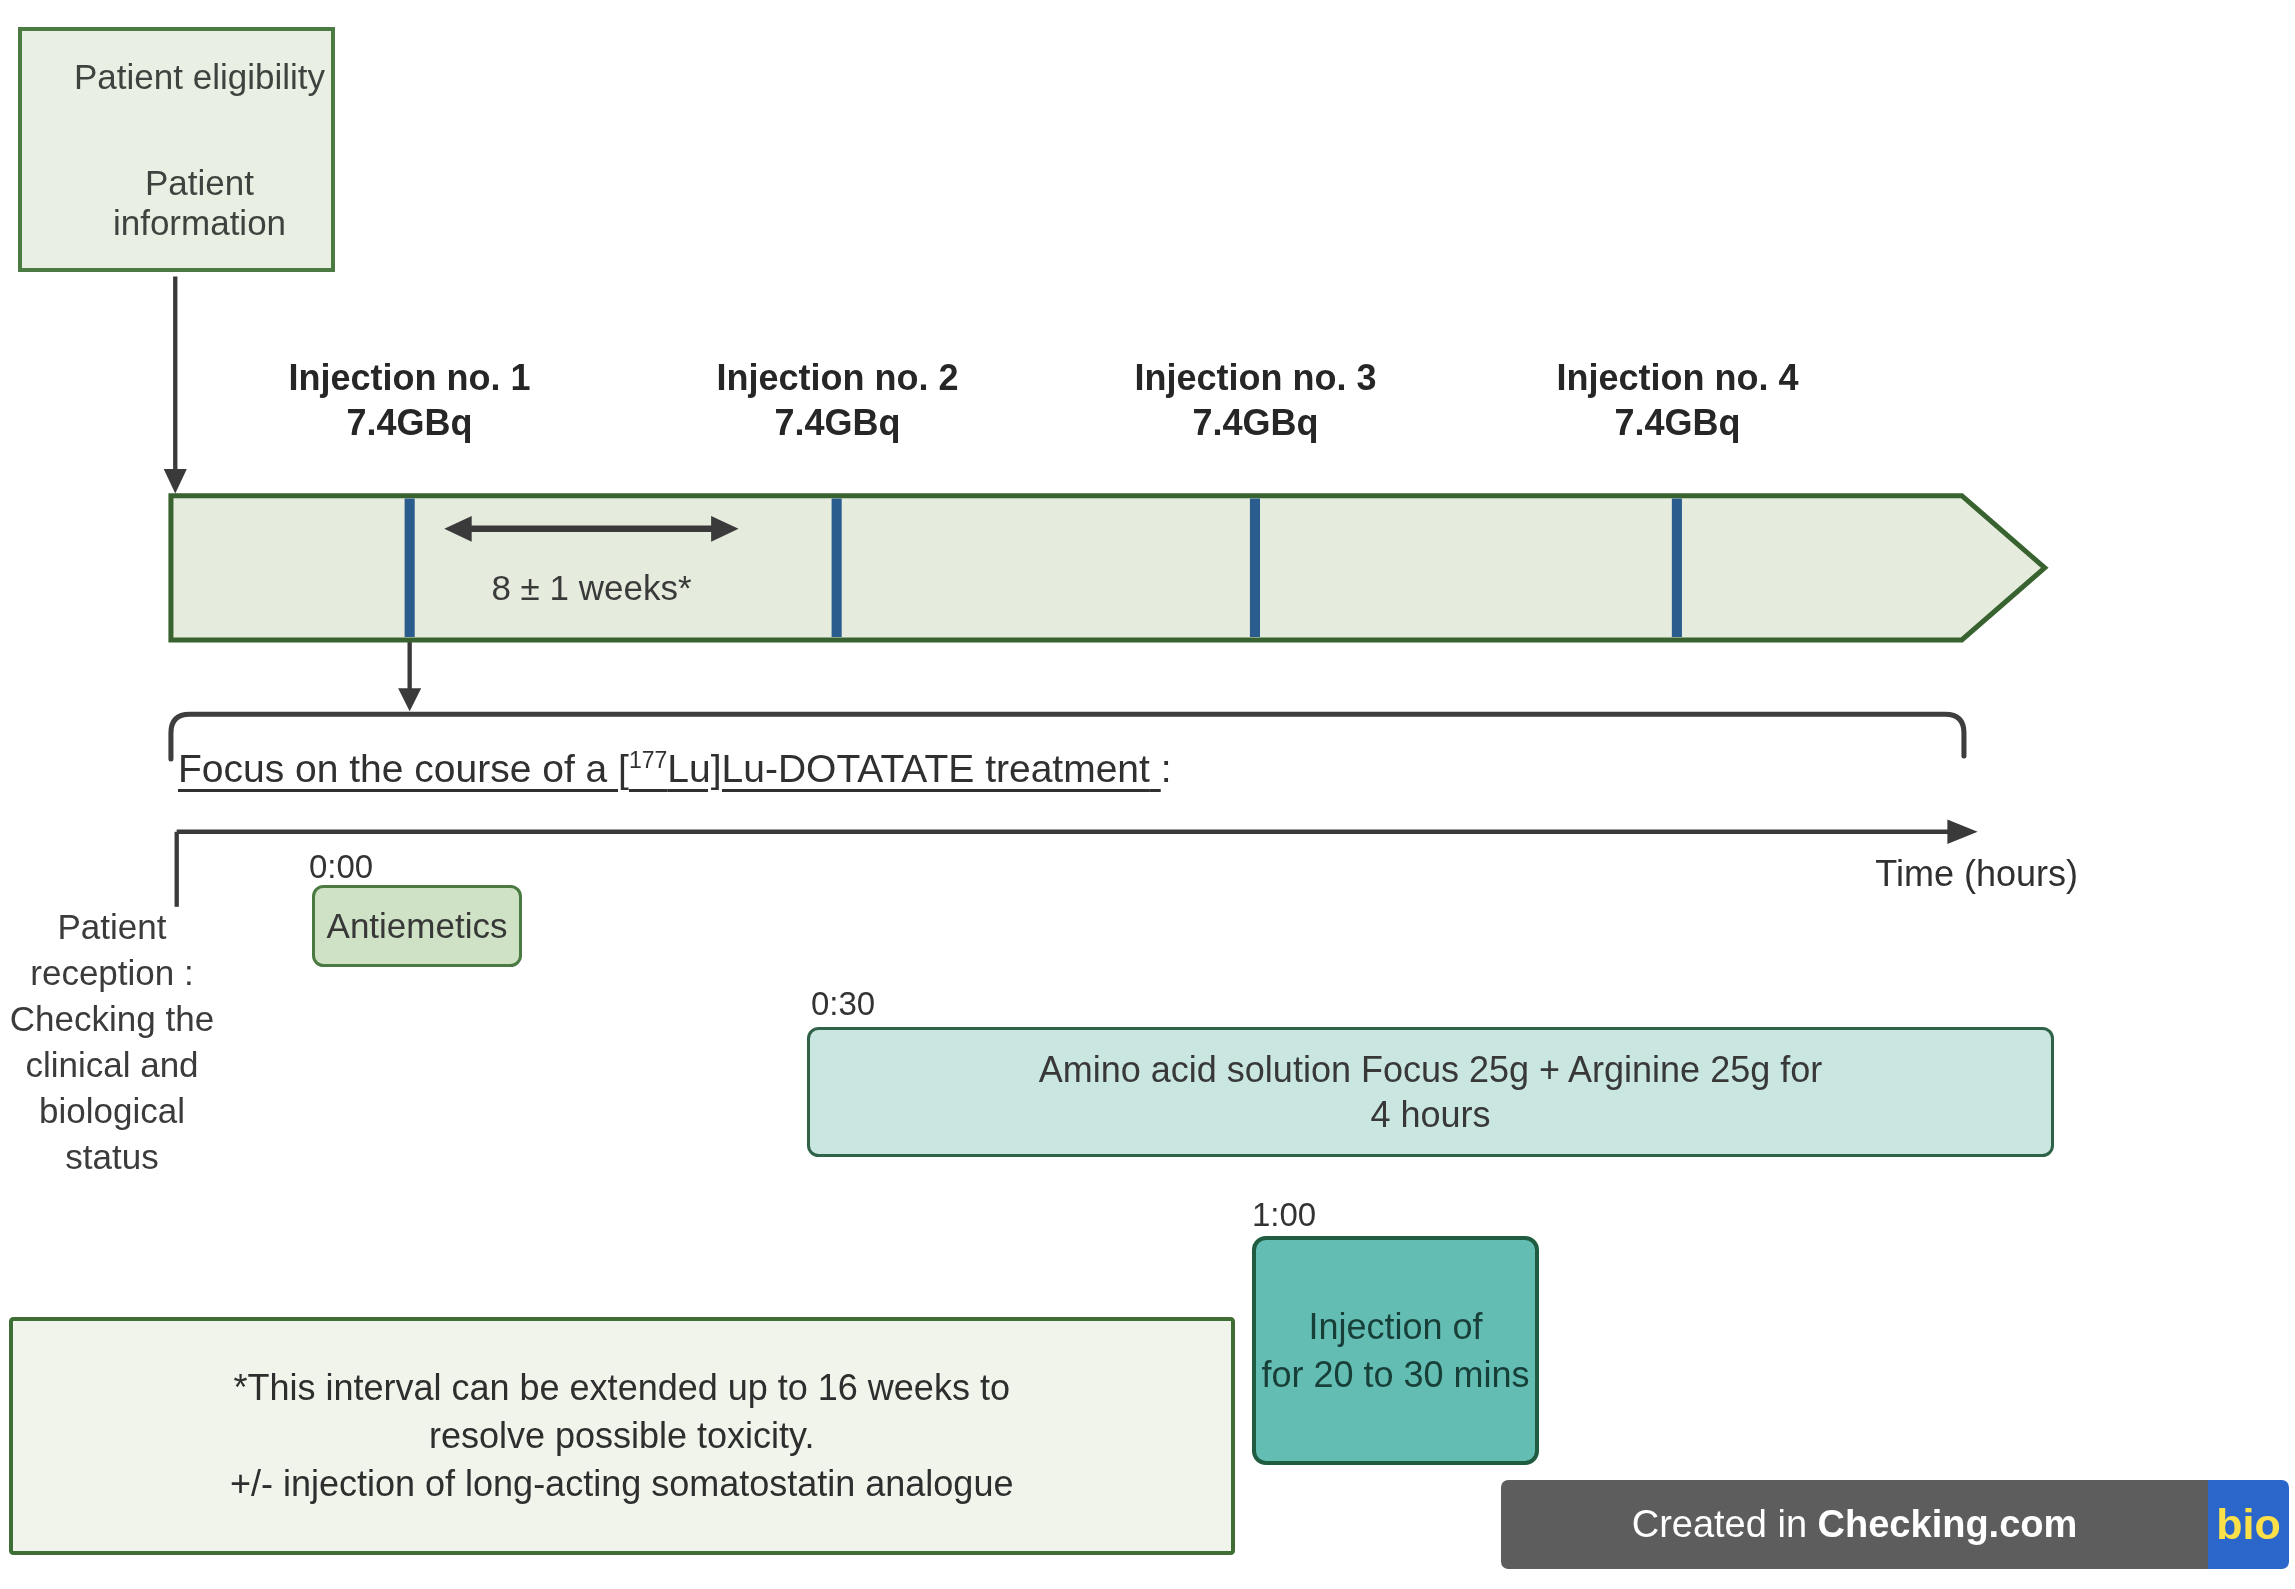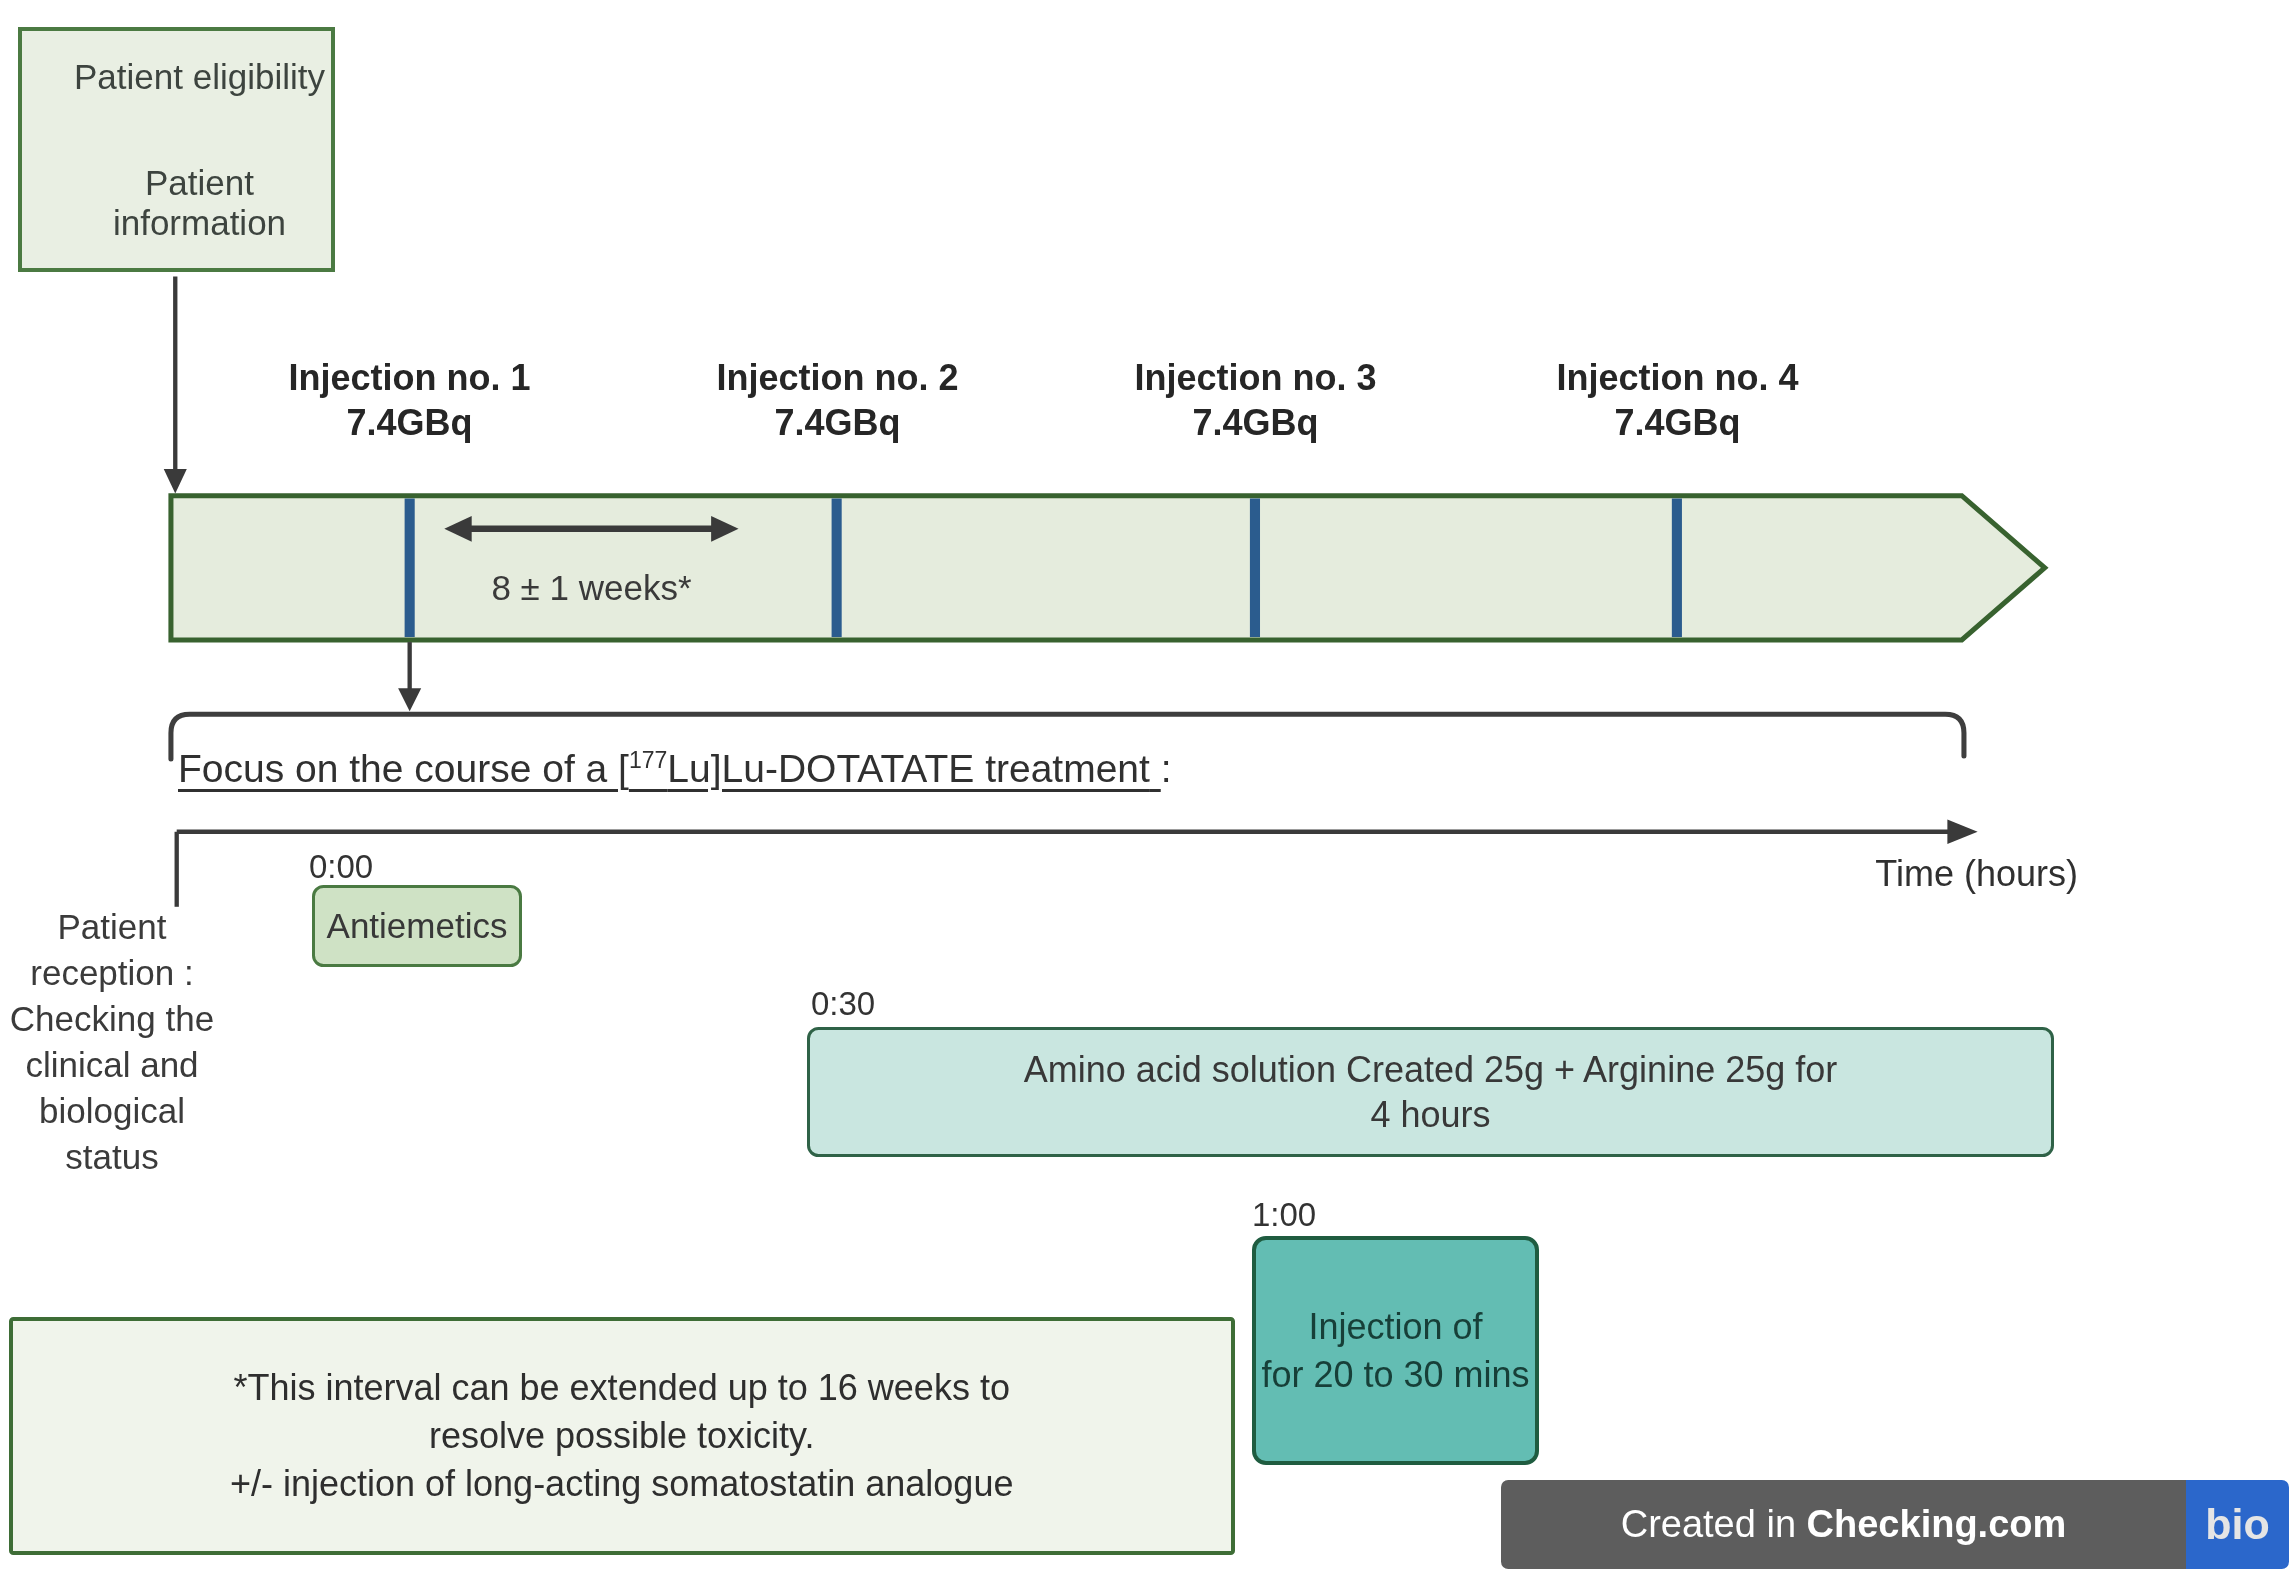--- a/index.html
+++ b/index.html
@@ -47,22 +47,22 @@
   .footnote-box{left:8.7px;top:1317px;width:1226px;height:238px;background:#f0f4eb;
     border:4.3px solid #3e6d36;border-radius:4.3px;box-sizing:border-box;
     display:flex;flex-direction:column;align-items:center;justify-content:center;
     font-size:36px;line-height:48px;color:#2e2e2e;text-align:center;}
 
   .credit-badge{left:1501px;top:1480px;width:788px;height:89px;display:flex;
     border-radius:7.2px;overflow:hidden;}
   .credit-main{flex:1;background:#5d5d5d;display:flex;align-items:center;justify-content:center;
     font-size:38px;color:#ffffff;white-space:pre;}
   .credit-main b{font-weight:700;}
-  .credit-logo{width:103px;background:#2b67cb;display:flex;align-items:center;justify-content:center;
-    font-size:43px;font-weight:700;color:#e5e5e5;}
+  .credit-logo{width:81px;background:#2b67cb;display:flex;align-items:center;justify-content:center;
+    font-size:43px;font-weight:700;color:#fde047;}
 </style>
 </head>
 <body>
 
 <div id="canvas">
 
   <svg id="overlay" viewBox="0 0 3182 2204" xmlns="http://www.w3.org/2000/svg">
 
     <g>
       <line x1="243" y1="383" x2="243" y2="655" stroke="#3a3a3a" stroke-width="6"></line>
@@ -138,21 +138,21 @@
     <div>biological status</div>
   </div>
 
   <div class="abs time-mark" style="left:309px;top:848px;">0:00</div>
   <div class="abs event-box antiemetics-box">
     <span>Antiemetics</span>
   </div>
 
   <div class="abs time-mark" style="left:811px;top:985px;">0:30</div>
   <div class="abs event-box amino-box">
-    <div>Amino acid solution Created 25g + Arginine 25g for</div>
+    <div>Amino acid solution Focus 25g + Arginine 25g for</div>
     <div>4 hours</div>
   </div>
 
   <div class="abs time-mark" style="left:1252px;top:1196px;">1:00</div>
   <div class="abs event-box radioligand-box">
     <div>Injection of</div>
     <div>for 20 to 30 mins</div>
   </div>
 
   <div class="abs footnote-box">

